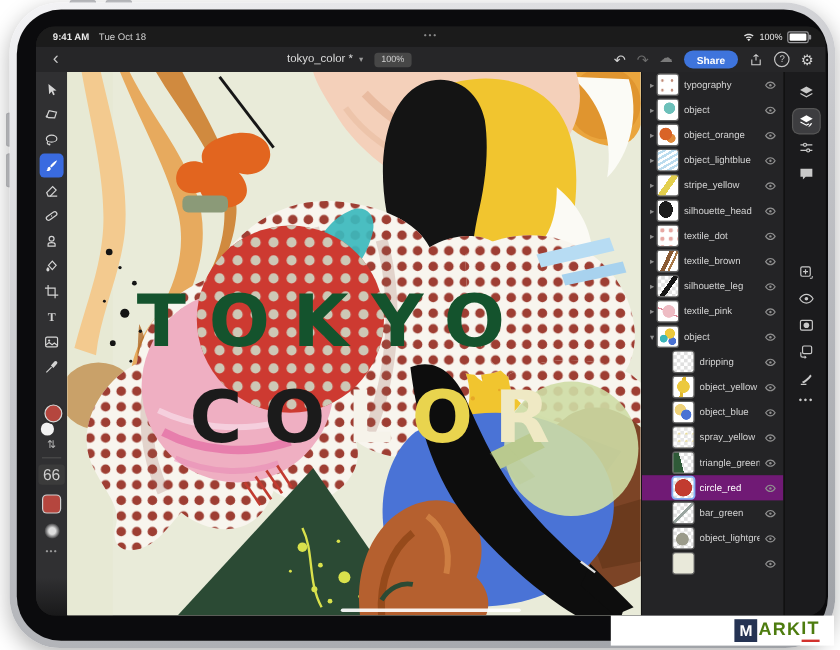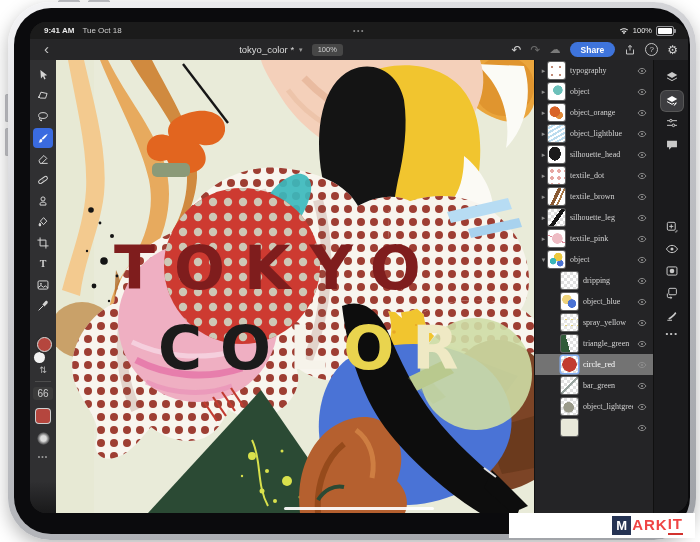--- a/index.html
+++ b/index.html
@@ -47,42 +47,42 @@
   
   .toolcol{width:26px;background:linear-gradient(#303032 0 93%,#19191a);display:flex;flex-direction:column;align-items:center;padding-top:5px;flex:none;}
   .tool{width:20px;height:20px;border-radius:4px;display:flex;align-items:center;justify-content:center;color:#d4d4d4;margin-bottom:1px;flex:none;}
   .tool svg{width:14px;height:14px;display:block;}
   .tool.sel{background:#3a6be0;color:#fff;}
   .colorwell{margin-top:20px;position:relative;width:20px;height:26px;flex:none;}
   .fgcolor{position:absolute;top:0;right:1px;width:13px;height:13px;border-radius:50%;background:#b5463e;border:1.5px solid #d8d8d8;box-shadow:0 0 0 1.5px #2e2e2e;}
   .bgcolor{position:absolute;bottom:0;left:1px;width:11px;height:11px;border-radius:50%;background:#f2f2f2;}
   .swap{font-size:9px;color:#b8b8b8;margin-top:3px;line-height:1;}
   .tdivider{width:16px;height:1px;background:#4d4d4d;margin:6px 0 5px;}
-  .size-badge{background:#3b3b3b;color:#cfcfcf;font-size:10px;padding:1px 4px;border-radius:3px;text-align:right;}
+  .size-badge{background:#3b3b3b;color:#cfcfcf;font-size:13px;padding:1px 4px;border-radius:3px;text-align:right;}
   .swatch{width:14px;height:14px;border-radius:3px;background:#b5463e;box-shadow:0 0 0 1px #cfcfcf;margin-top:9px;}
   .softdot{width:13px;height:13px;border-radius:50%;background:radial-gradient(circle,#ddd 0 30%,rgba(221,221,221,0) 72%);margin-top:9px;}
   .tool-more{color:#9a9a9a;font-size:7px;letter-spacing:1px;margin-top:8px;}
   
   .canvas{width:478px;height:100%;position:relative;background:#e9ebd9;overflow:hidden;flex:none;}
   #art{position:absolute;inset:0;width:100%;height:100%;}
   .art-title{position:absolute;font-family:"DejaVu Sans","Liberation Sans",sans-serif;font-weight:800;font-size:60px;letter-spacing:19px;line-height:1;white-space:nowrap;z-index:3;}
-  #title-top{left:58px;top:178px;color:#7f1d1d;}
+  #title-top{left:58px;top:178px;color:#14532d;}
   #title-bottom{left:102px;top:258px;letter-spacing:18px;}
   
   .layerspanel{width:118px;background:#242426;border-left:1px solid #141414;flex:none;overflow:hidden;display:flex;flex-direction:column;}
   .lp-title{font-size:11px;font-weight:bold;color:#e6e6e6;padding:6px 10px 3px;height:24px;box-sizing:border-box;}
-  #layer-list{flex:1;font-family:Liberation Serif, serif;}
+  #layer-list{flex:1;}
   .layer-row{height:21px;display:flex;align-items:center;padding-left:4px;}
   .disc{width:9px;font-size:7px;color:#8f8f8f;text-align:center;flex:none;}
   .thumb{width:17px;height:17px;border-radius:2px;flex:none;margin-right:5px;background-color:#fff;box-shadow:0 0 0 1px #5f5f5f;}
   .lvl1 .thumb{margin-left:13px;}
   .lname{font-size:8px;color:#d2d2d2;white-space:nowrap;overflow:hidden;flex:1;}
   .eye{width:10px;height:10px;color:#8f8f8f;margin:0 6px 0 4px;flex:none;}
   .eye svg{width:10px;height:10px;display:block;}
-  .layer-row.selected{background:#737373;}
+  .layer-row.selected{background:#701a75;}
   .layer-row.selected .lname{color:#fff;}
   .layer-row.selected .thumb{box-shadow:0 0 0 1.5px #84aef2;}
   
   .t-typography{background-image:radial-gradient(circle at 4px 5px,#c08a76 1px,transparent 1.3px),radial-gradient(circle at 10px 11px,#c89 1px,transparent 1.3px);background-size:8px 8px;}
   .t-circle{background-image:radial-gradient(circle at 58% 42%,#6cc0ba 0 4.5px,transparent 5px);}
   .t-object_orange{background-image:radial-gradient(circle at 40% 45%,#d96428 0 5px,transparent 5.5px),radial-gradient(circle at 66% 66%,#e08a3a 0 3.5px,transparent 4px);}
   .t-object_lightblue{background-image:repeating-linear-gradient(150deg,#fff 0 2px,#bcdcee 2px 4px);}
   .t-object_lightyellow{background-image:linear-gradient(90deg,transparent 0 35%,#ecdf96 35% 65%,transparent 65%);}
   .t-stripe_yellow{background-image:linear-gradient(125deg,transparent 0 40%,#e3cf4e 40% 62%,transparent 62%);}
   .t-textile_dot{background-image:radial-gradient(circle at 4px 4px,#e7a8a3 1.6px,transparent 2px);background-size:7px 7px;}
@@ -105,21 +105,21 @@
   .tb-ic{width:22px;height:16px;margin-bottom:6px;display:flex;align-items:center;justify-content:center;color:#c9c9c9;flex:none;}
   .tb-ic svg{width:14px;height:14px;display:block;}
   .tb-ic.act{background:#3d3d40;border-radius:5px;height:20px;box-shadow:0 0 0 1px #565656;color:#fff;margin-bottom:4px;}
   .tb-ic.gap{margin-top:60px;}
   .tb-more{color:#c9c9c9;font-size:8px;letter-spacing:1.5px;}
   
   .home-ind{position:absolute;bottom:3px;left:50%;transform:translateX(-50%);width:150px;height:3.5px;background:rgba(255,255,255,.92);border-radius:2px;z-index:6;}
   
   .watermark{position:absolute;right:5px;bottom:4px;height:25px;background:#fff;display:flex;align-items:center;justify-content:flex-end;padding:0 12px 0 14px;z-index:10;width:160px;}
   .wm-box{width:19px;height:19px;background:#253353;color:#fff;font-weight:bold;font-size:13px;display:flex;align-items:center;justify-content:center;margin-right:1px;}
-  .wm-red,.wm-it{color:#ef4444;font-size:15px;font-weight:bold;letter-spacing:1px;line-height:1.1;}
+  .wm-red,.wm-it{color:#4d7c0f;font-size:15px;font-weight:bold;letter-spacing:1px;line-height:1.1;}
   .wm-it{border-bottom:2px solid #d2322e;}
 </style>
 </head>
 <body>
 
 <div class="side-btn btn-t1"></div>
 <div class="side-btn btn-t2"></div>
 <div class="side-btn btn-l1"></div>
 <div class="side-btn btn-l2"></div>
 
@@ -416,20 +416,31 @@
               <span class="lname">object_lightblue</span>
               <span class="eye">
                 <svg viewBox="0 0 24 24" fill="none" stroke="currentColor" stroke-width="2.2">
                   <path d="M2.5 12C5 7.8 8.4 5.8 12 5.8s7 2 9.5 6.2c-2.5 4.2-5.9 6.2-9.5 6.2s-7-2-9.5-6.2z"></path>
                   <circle cx="12" cy="12" r="2.4" fill="currentColor" stroke="none"></circle>
                 </svg>
               </span>
             </div>
             <div class="layer-row">
               <span class="disc">▸</span>
+              <span class="thumb t-stripe_yellow"></span>
+              <span class="lname">stripe_yellow</span>
+              <span class="eye">
+                <svg viewBox="0 0 24 24" fill="none" stroke="currentColor" stroke-width="2.2">
+                  <path d="M2.5 12C5 7.8 8.4 5.8 12 5.8s7 2 9.5 6.2c-2.5 4.2-5.9 6.2-9.5 6.2s-7-2-9.5-6.2z"></path>
+                  <circle cx="12" cy="12" r="2.4" fill="currentColor" stroke="none"></circle>
+                </svg>
+              </span>
+            </div>
+            <div class="layer-row">
+              <span class="disc">▸</span>
               <span class="thumb t-silhouette_head"></span>
               <span class="lname">silhouette_head</span>
               <span class="eye">
                 <svg viewBox="0 0 24 24" fill="none" stroke="currentColor" stroke-width="2.2">
                   <path d="M2.5 12C5 7.8 8.4 5.8 12 5.8s7 2 9.5 6.2c-2.5 4.2-5.9 6.2-9.5 6.2s-7-2-9.5-6.2z"></path>
                   <circle cx="12" cy="12" r="2.4" fill="currentColor" stroke="none"></circle>
                 </svg>
               </span>
             </div>
             <div class="layer-row">
@@ -484,20 +495,31 @@
                 <svg viewBox="0 0 24 24" fill="none" stroke="currentColor" stroke-width="2.2">
                   <path d="M2.5 12C5 7.8 8.4 5.8 12 5.8s7 2 9.5 6.2c-2.5 4.2-5.9 6.2-9.5 6.2s-7-2-9.5-6.2z"></path>
                   <circle cx="12" cy="12" r="2.4" fill="currentColor" stroke="none"></circle>
                 </svg>
               </span>
             </div>
             <div class="layer-row lvl1">
               <span class="disc"></span>
               <span class="thumb t-dripping"></span>
               <span class="lname">dripping</span>
+              <span class="eye">
+                <svg viewBox="0 0 24 24" fill="none" stroke="currentColor" stroke-width="2.2">
+                  <path d="M2.5 12C5 7.8 8.4 5.8 12 5.8s7 2 9.5 6.2c-2.5 4.2-5.9 6.2-9.5 6.2s-7-2-9.5-6.2z"></path>
+                  <circle cx="12" cy="12" r="2.4" fill="currentColor" stroke="none"></circle>
+                </svg>
+              </span>
+            </div>
+            <div class="layer-row lvl1">
+              <span class="disc"></span>
+              <span class="thumb t-object_yellow"></span>
+              <span class="lname">object_yellow</span>
               <span class="eye">
                 <svg viewBox="0 0 24 24" fill="none" stroke="currentColor" stroke-width="2.2">
                   <path d="M2.5 12C5 7.8 8.4 5.8 12 5.8s7 2 9.5 6.2c-2.5 4.2-5.9 6.2-9.5 6.2s-7-2-9.5-6.2z"></path>
                   <circle cx="12" cy="12" r="2.4" fill="currentColor" stroke="none"></circle>
                 </svg>
               </span>
             </div>
             <div class="layer-row lvl1">
               <span class="disc"></span>
               <span class="thumb t-object_blue"></span>

